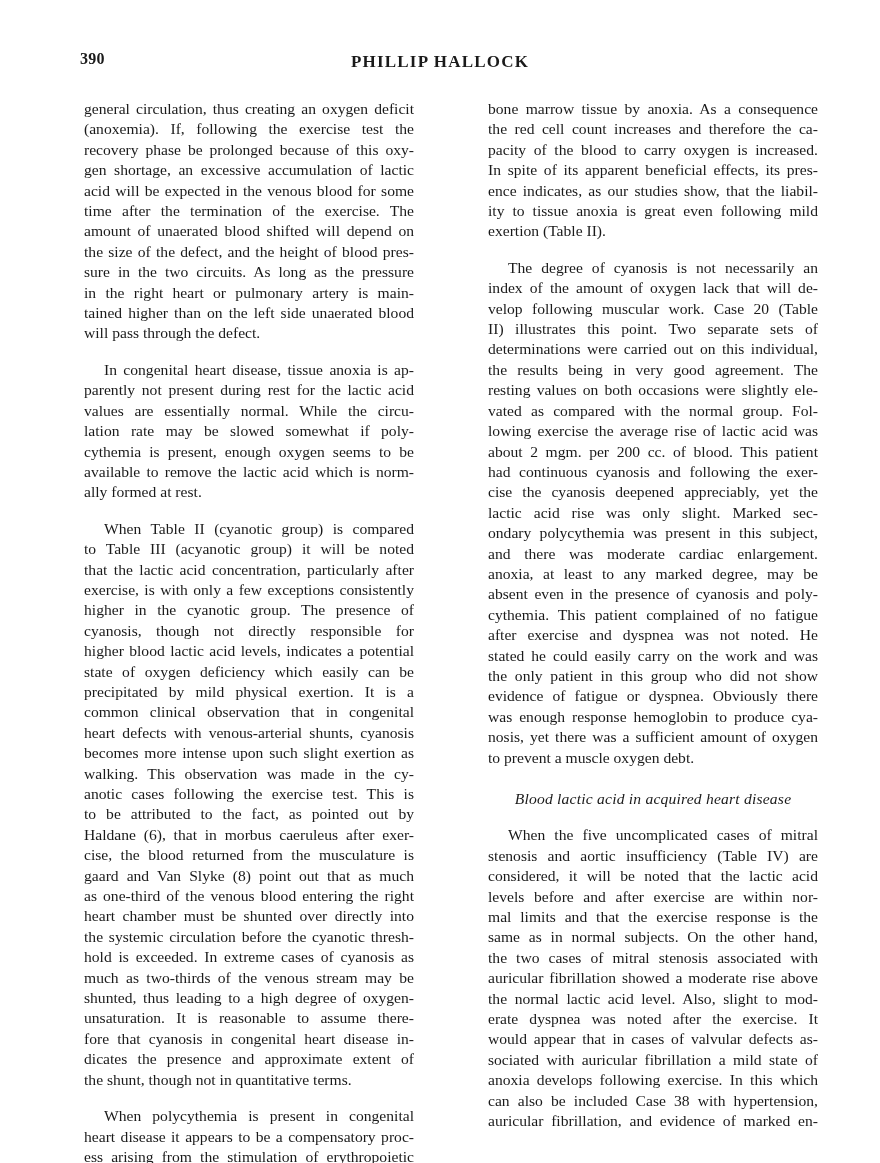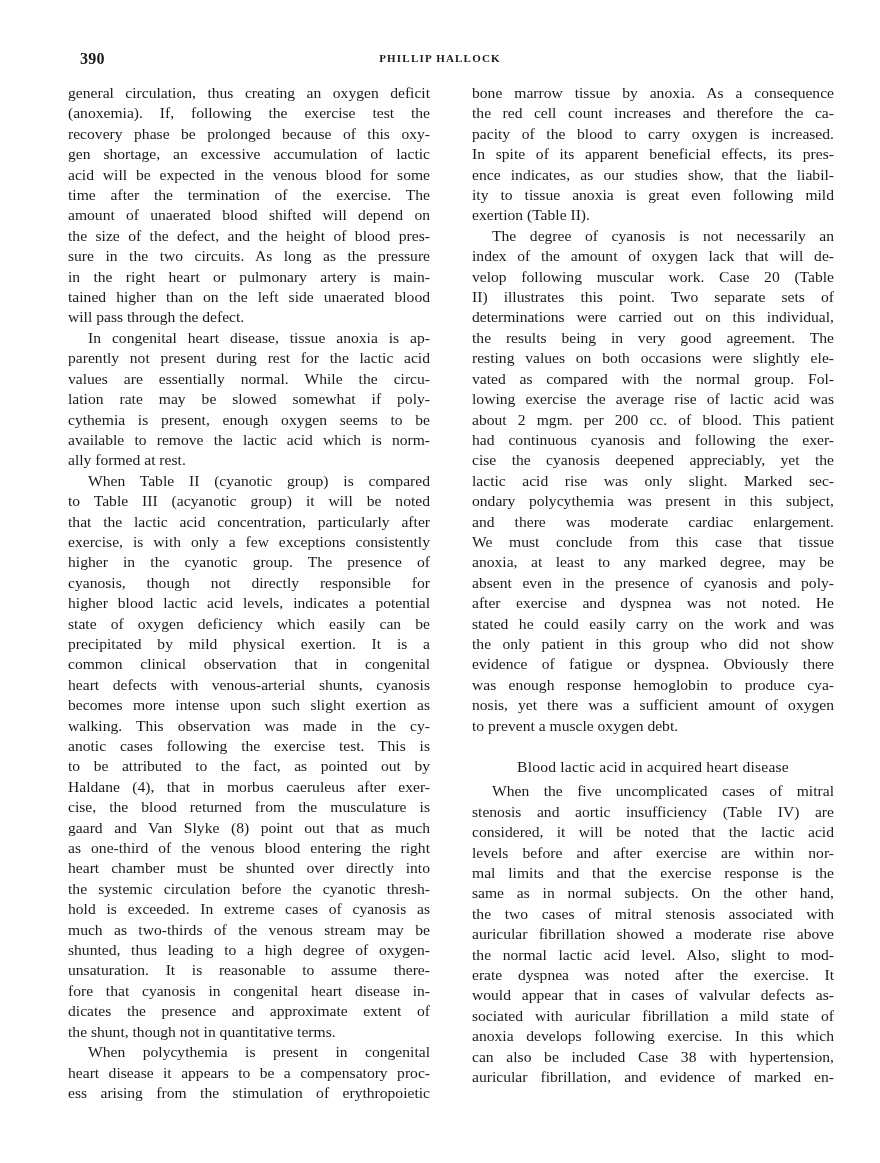--- a/index.html
+++ b/index.html
@@ -1,26 +1,26 @@
 <!DOCTYPE html>
 <html><head>
 <meta charset="utf-8">
 <style>
   html, body { margin: 0; padding: 0; background: #ffffff; }
   body { width: 880px; height: 1163px; position: relative; overflow: hidden;
          font-family: "Liberation Serif", "DejaVu Serif", serif; color: #1a1a1a; }
   .page-number { position: absolute; left: 80px; top: 50px; font-size: 16px; font-weight: bold; letter-spacing: 0.2px; }
   .running-head { position: absolute; left: 0; width: 880px; top: 52px; text-align: center;
-                  font-size: 11px; font-weight: bold; letter-spacing: 1.2px; }
+                  font-size: 17px; font-weight: bold; letter-spacing: 1.2px; }
   .column { position: absolute; top: 83px; width: 362px; font-size: 15.6px; line-height: 20.4px;
             text-align: justify; hyphens: none; }
   .col-left { left: 68px; }
   .col-right { left: 472px; }
-  .column p { margin: 0; text-indent: 0; }
-  .section-heading { text-align: center; margin: 21px 0 4px 0; font-size: 15.6px; letter-spacing: 0.2px; }
+  .column p { margin: 16px; text-indent: 0; }
+  .section-heading { font-style: italic; text-align: center; margin: 21px 0 4px 0; font-size: 15.6px; letter-spacing: 0.2px; }
   .line { display: block; text-align: justify; text-align-last: justify; white-space: nowrap; }
   .line.last { text-align-last: left; }
   .line.ind { padding-left: 20px; }
 </style>
 </head>
 <body>
 
 <div class="page-number">390</div>
 <div class="running-head">PHILLIP HALLOCK</div>
 
@@ -57,21 +57,21 @@
       <span class="line">cyanosis, though not directly responsible for</span>
       <span class="line">higher blood lactic acid levels, indicates a potential</span>
       <span class="line">state of oxygen deficiency which easily can be</span>
       <span class="line">precipitated by mild physical exertion.  It is a</span>
       <span class="line">common clinical observation that in congenital</span>
       <span class="line">heart defects with venous-arterial shunts, cyanosis</span>
       <span class="line">becomes more intense upon such slight exertion as</span>
       <span class="line">walking.  This observation was made in the cy-</span>
       <span class="line">anotic cases following the exercise test.  This is</span>
       <span class="line">to be attributed to the fact, as pointed out by</span>
-      <span class="line">Haldane (4), that in morbus caeruleus after exer-</span>
+      <span class="line">Haldane (6), that in morbus caeruleus after exer-</span>
       <span class="line">cise, the blood returned from the musculature is</span>
       <span class="line">gaard and Van Slyke (8) point out that as much</span>
       <span class="line">as one-third of the venous blood entering the right</span>
       <span class="line">heart chamber must be shunted over directly into</span>
       <span class="line">the systemic circulation before the cyanotic thresh-</span>
       <span class="line">hold is exceeded.  In extreme cases of cyanosis as</span>
       <span class="line">much as two-thirds of the venous stream may be</span>
       <span class="line">shunted, thus leading to a high degree of oxygen-</span>
       <span class="line">unsaturation.  It is reasonable to assume there-</span>
       <span class="line">fore that cyanosis in congenital heart disease in-</span>
@@ -105,23 +105,23 @@
         <span class="line">the results being in very good agreement.  The</span>
         <span class="line">resting values on both occasions were slightly ele-</span>
         <span class="line">vated as compared with the normal group.  Fol-</span>
         <span class="line">lowing exercise the average rise of lactic acid was</span>
         <span class="line">about 2 mgm. per 200 cc. of blood.  This patient</span>
         <span class="line">had continuous cyanosis and following the exer-</span>
         <span class="line">cise the cyanosis deepened appreciably, yet the</span>
         <span class="line">lactic acid rise was only slight.  Marked sec-</span>
         <span class="line">ondary polycythemia was present in this subject,</span>
         <span class="line">and there was moderate cardiac enlargement.</span>
-        <span class="line">We must conclude from this case that tissue</span>
         <span class="line">anoxia, at least to any marked degree, may be</span>
         <span class="line">absent even in the presence of cyanosis and poly-</span>
+        <span class="line">cythemia.  This patient complained of no fatigue</span>
         <span class="line">after exercise and dyspnea was not noted.  He</span>
         <span class="line">stated he could easily carry on the work and was</span>
         <span class="line">the only patient in this group who did not show</span>
         <span class="line">evidence of fatigue or dyspnea.  Obviously there</span>
         <span class="line">was enough response hemoglobin to produce cya-</span>
         <span class="line">nosis, yet there was a sufficient amount of oxygen</span>
         <span class="line last">to prevent a muscle oxygen debt.</span>
       </p>
     </div>
   <div class="section-heading">Blood lactic acid in acquired heart disease</div>

